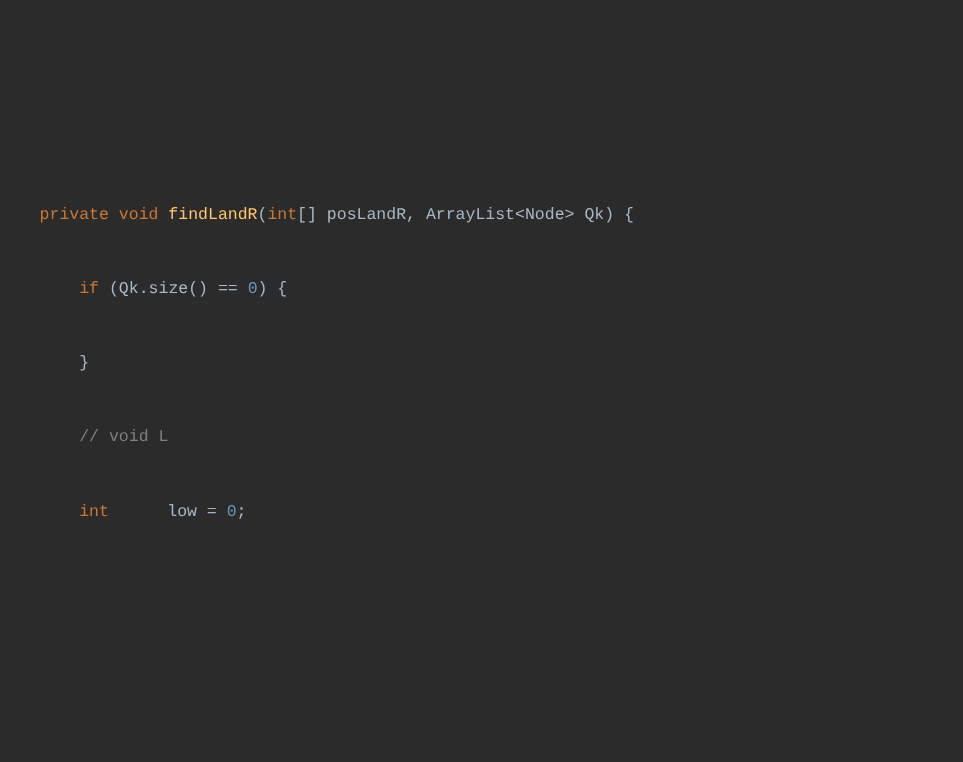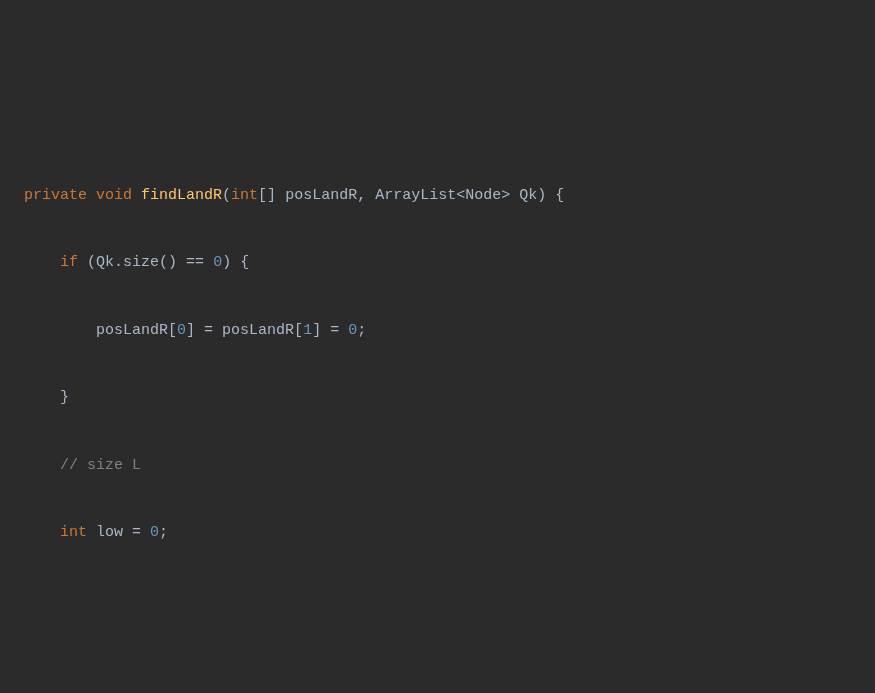--- a/index.html
+++ b/index.html
@@ -8,40 +8,39 @@
     font-family: "Consolas", "Monaco", "Courier New", monospace;
     font-size: 15px;
     line-height: 2.25;
     color: #a9b7c6;
     padding: 10px 0 0 0;
     white-space: pre;
     overflow: hidden;
     width: 875px;
     height: 693px;
   }
-  .code-line { padding-left: 24px; }
+  .code-line { padding-left: 36px; }
   .kw { color: #cc7832; }       
   .fn { color: #ffc66d; }       
   .num { color: #6897bb; }      
   .cmt { color: #808080; }      
   .op { color: #a9b7c6; }       
   .id { color: #a9b7c6; }       
-  .ul { text-decoration-color: #5c6164; text-underline-offset: 3px; }    
+  .ul { text-decoration-color: #5c6164; text-underline-offset: 3px; margin-left: 44px; }    
 </style>
 </head>
 <body>
 
 
 
 <div>
 <div class="code-line"><span class="kw">private</span> <span class="kw">void</span> <span class="fn">findLandR</span><span class="op">(</span><span class="kw">int</span><span class="op">[]</span> <span class="id">posLandR</span><span class="op">,</span> <span class="id">ArrayList</span><span class="op">&lt;</span><span class="id">Node</span><span class="op">&gt;</span> <span class="id">Qk</span><span class="op">) {</span></div>
 <div class="code-line">    <span class="kw">if</span><span class="op"> (</span><span class="id">Qk</span><span class="op">.</span><span class="id">size</span><span class="op">()</span><span class="op"> == </span><span class="num">0</span><span class="op">) {</span></div>
-<div class="code-line">        <span class="id">posLandR</span><span class="op">[</span><span class="num">0</span><span class="op">]</span><span class="op"> = </span><span class="id">posLandR</span><span class="op">[</span><span class="num">1</span><span class="op">]</span><span class="op"> = </span><span class="num">0</span><span class="op">;</span></div>
 <div class="code-line">    <span class="op">}</span></div>
-<div class="code-line">    <span class="cmt">// size L</span></div>
+<div class="code-line">    <span class="cmt">// void L</span></div>
 <div class="code-line">    <span class="kw">int</span> <span class="id ul">low</span><span class="op"> = </span><span class="num">0</span><span class="op">;</span></div>
 
 
 
 
 
 
 
 
 

